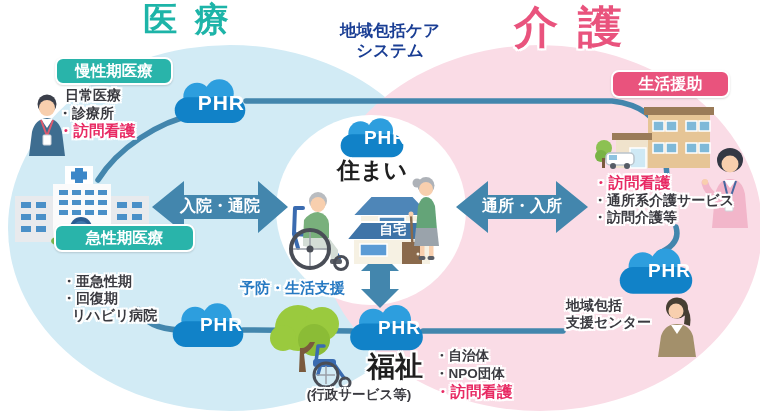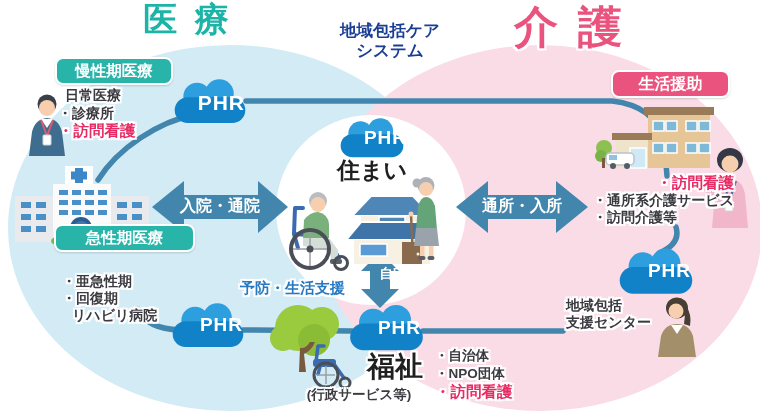--- a/index.html
+++ b/index.html
@@ -15,35 +15,35 @@
   .sys1{left:312px;top:21px;width:156px;font-size:16.5px;color:#1a3e94;}
   .sys2{left:312px;top:41px;width:156px;font-size:16.5px;color:#1a3e94;}
   .badge{position:absolute;color:#fff;font-size:15.5px;text-align:center;border:2px solid #fff;
          border-radius:8px;box-sizing:border-box;box-shadow:0 1px 2px rgba(0,0,0,.15);}
   .badge-teal{background:#29b4aa;}
   .badge-pink{background:#e9537d;}
   .b-chronic{left:55px;top:57px;width:118px;height:28px;line-height:24px;}
   .b-acute{left:54px;top:224px;width:141px;height:28px;line-height:24px;font-family:Liberation Serif, serif;}
   .b-support{left:611px;top:70px;width:119px;height:28px;line-height:24px;font-size:16px;}
   .dark{color:#3a3a40;font-size:14px;}
-  .red{color:#e82b64;font-size:15.5px;text-align:right;}
+  .red{color:#e82b64;font-size:15.5px;}
   .list div{line-height:18px;}
   .chronic-list{left:58px;top:86px;}
   .chronic-list .ind{padding-left:7px;}
   .acute-list{left:62px;top:273px;}
   .acute-list div{line-height:17px;}
   .acute-list .ind{padding-left:10px;}
   .care-list{left:593px;top:174px;}
   .care-list div{line-height:17.5px;}
   .welfare-list{left:435px;top:347px;}
   .welfare-list div{line-height:18px;}
   .phr{color:#fff;font-size:19px;width:70px;text-align:right;letter-spacing:1px;}
   .phr-big{font-size:21px;}
   .housing{left:332px;top:157px;width:80px;font-size:23px;color:#1f1f1f;}
-  .home{left:371px;top:222px;width:44px;font-size:13.5px;color:#fff;font-weight:bold;margin-top:44px;}
+  .home{left:371px;top:222px;width:44px;font-size:13.5px;color:#fff;font-weight:bold;}
   .flow{color:#fff;font-size:16px;width:120px;}
   .flow-in{left:160px;top:197px;}
   .flow-day{left:462px;top:197px;}
   .prevention{left:240px;top:279px;width:124px;font-size:15px;color:#2679c2;}
   .welfare-name{left:357px;top:351px;width:76px;font-size:28px;color:#1f1f1f;}
   .welfare-sub{left:296px;top:387px;width:126px;font-size:13.5px;color:#3a3a40;}
   .center-name{left:566px;top:297px;width:110px;font-size:14px;color:#3a3a40;}
   .center-name div{line-height:16.5px;}
 </style>
 </head>

